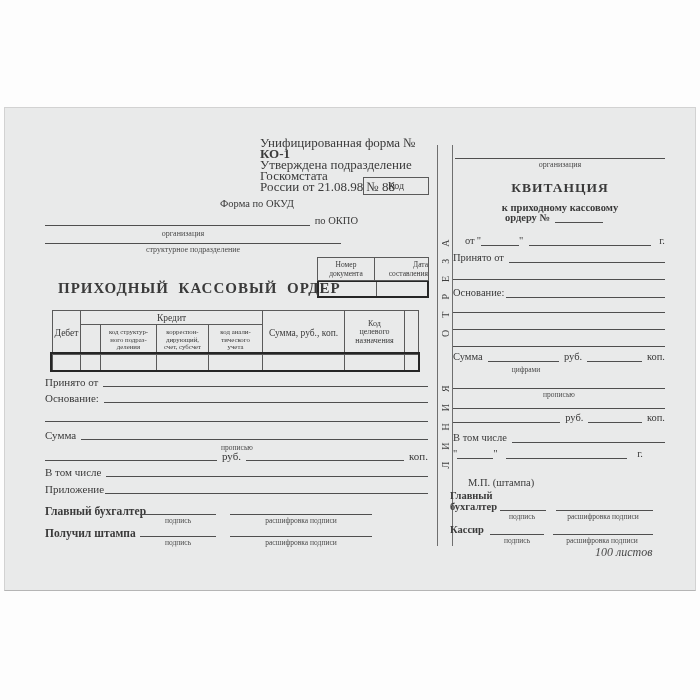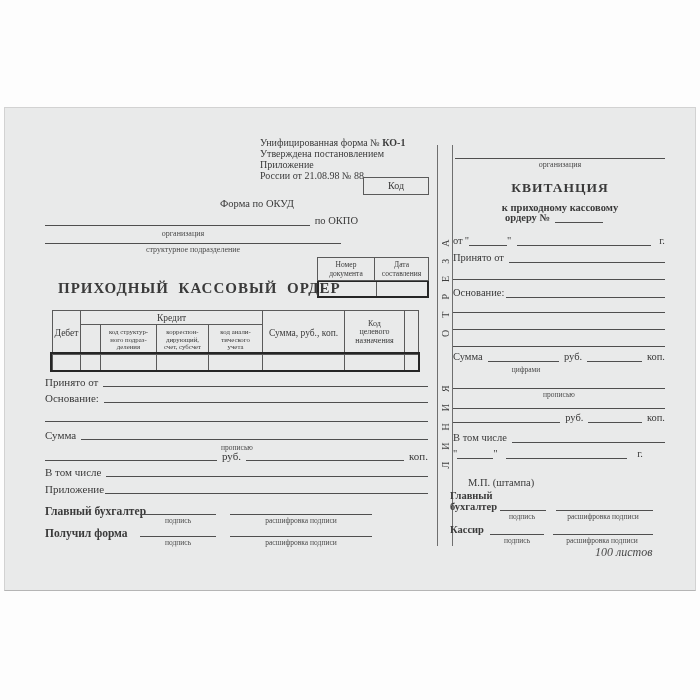--- a/index.html
+++ b/index.html
@@ -21,21 +21,21 @@
   
   .hl{position:absolute;height:0;border-bottom:1px solid #4f4f4f;}
   .vl{position:absolute;width:1px;background:#6f6f6f;}
   
   .row{position:absolute;display:flex;align-items:flex-end;font-size:11px;line-height:12px;}
   .row .lbl{white-space:nowrap;padding-right:5px;}
   .row .lbl2{white-space:nowrap;padding:0 5px;}
   .row .fill{flex:1;border-bottom:1px solid #4f4f4f;margin-bottom:1px;}
   .row .fillw{border-bottom:1px solid #4f4f4f;margin-bottom:1px;}
   .cap{position:absolute;font-size:7.5px;line-height:8px;color:#4a4a4a;text-align:center;}
-  .note{font-size:10px;line-height:11px;}
+  .note{font-size:13px;line-height:11px;}
   
   .codehead{border:1px solid #5a5a5a;height:16px;line-height:16px;text-align:center;font-size:10px;}
   .codevals{border:2px solid #262626;margin-top:-1px;}
   .coderow{height:18px;line-height:18px;text-align:center;font-size:10.5px;border-bottom:1px solid #5a5a5a;}
   .coderow:last-child{border-bottom:none;}
   
   .ndh{border:1px solid #5a5a5a;font-size:7.5px;line-height:9px;text-align:center;padding:2px 0;box-sizing:border-box;white-space:pre-line;}
   .ndv{display:flex;border:2px solid #262626;margin-top:-1px;height:14px;}
   .ndv .c1{width:57px;border-right:1px solid #5a5a5a;}
   .ndv .c2{flex:1;}
@@ -57,21 +57,21 @@
   .qsub{font-size:10.5px;font-weight:bold;}
   .small{font-size:12px;color:#4a4a4a;font-style:italic;}
 </style>
 </head>
 <body>
 
 <div class="sheet"></div>
 
 <div class="abs note" style="left:260px;top:137px;width:176px;">
   <div><span>Унифицированная форма № </span><span class="b">КО-1</span></div>
-  <div>Утверждена постановлением Приложение</div>
+  <div>Утверждена подразделение Госкомстата</div>
   <div>России от 21.08.98 № 88</div>
 </div>
 
 <div class="abs" style="left:363px;top:177px;width:66px;">
   <div class="codehead">Код</div>
 </div>
 
 <div class="abs rt" style="left:220px;top:198px;width:137px;font-size:10.5px;">Форма по ОКУД</div>
 <div class="row" style="left:45px;top:215px;width:313px;font-size:10.5px;">
   <div class="fill"></div>
@@ -79,21 +79,21 @@
 </div>
 <div class="cap" style="left:45px;top:230px;width:276px;font-size:8px;">организация</div>
 
 <div class="hl" style="left:45px;top:243px;width:296px;"></div>
 <div class="cap" style="left:45px;top:246px;width:296px;font-size:8px;">структурное подразделение</div>
 
 <div class="abs" style="left:317px;top:257px;width:112px;">
   <div style="display:flex;">
     <div class="ndh" style="width:58px;">Номер
 документа</div>
-    <div class="ndh" style="flex:1;margin-left:-1px;">Дата
+    <div class="ndh" style="flex:1;margin-left:-1px;text-align:right;">Дата
 составления</div>
   </div>
   <div class="ndv">
     <div class="c1"></div>
     <div class="c2"></div>
   </div>
 </div>
 
 <div class="abs title" style="left:58px;top:280px;">ПРИХОДНЫЙ КАССОВЫЙ ОРДЕР</div>
 
@@ -172,42 +172,42 @@
   <span class="lbl" style="padding-right:1px;text-align:center;">Приложение</span>
   <div class="fill"></div>
 </div>
 
 <div class="abs b" style="left:45px;top:505px;font-size:11.5px;">Главный бухгалтер</div>
 <div class="hl" style="left:140px;top:514px;width:76px;"></div>
 <div class="cap" style="left:140px;top:517px;width:76px;">подпись</div>
 <div class="hl" style="left:230px;top:514px;width:142px;"></div>
 <div class="cap" style="left:230px;top:517px;width:142px;">расшифровка подписи</div>
 
-<div class="abs b" style="left:45px;top:527px;font-size:11.5px;">Получил форма</div>
+<div class="abs b" style="left:45px;top:527px;font-size:11.5px;">Получил штампа</div>
 <div class="hl" style="left:140px;top:536px;width:76px;"></div>
 <div class="cap" style="left:140px;top:539px;width:76px;">подпись</div>
 <div class="hl" style="left:230px;top:536px;width:142px;"></div>
 <div class="cap" style="left:230px;top:539px;width:142px;">расшифровка подписи</div>
 
 <div class="vl" style="left:437px;top:145px;height:401px;"></div>
 <div class="vl" style="left:452px;top:145px;height:401px;"></div>
 <div class="cuttext">ЛИНИЯ ОТРЕЗА</div>
 
 <div class="hl" style="left:455px;top:158px;width:210px;"></div>
 <div class="cap" style="left:455px;top:161px;width:210px;font-size:8px;">организация</div>
 
 <div class="abs ctr qtitle" style="left:455px;top:180px;width:210px;text-align:center;">КВИТАНЦИЯ</div>
 <div class="abs ctr qsub" style="left:455px;top:202px;width:210px;">к приходному кассовому</div>
 <div class="row" style="left:505px;top:212px;width:110px;font-size:10.5px;">
   <span class="lbl b">ордеру №</span>
   <div class="fillw" style="width:48px;"></div>
 </div>
 
 <div class="row rrow" style="left:453px;top:235px;width:212px;">
-  <span class="lbl" style="padding-right:2px;">от</span>
+  <span class="lbl" style="padding-right:2px;margin-left:12px;">от</span>
   <span>"</span>
   <div class="fillw" style="width:38px;"></div>
   <span>"</span>
   <div class="fill" style="margin-left:6px;margin-right:8px;"></div>
   <span>г.</span>
 </div>
 
 <div class="row rrow" style="left:453px;top:252px;width:212px;">
   <span class="lbl">Принято от</span>
   <div class="fill"></div>

